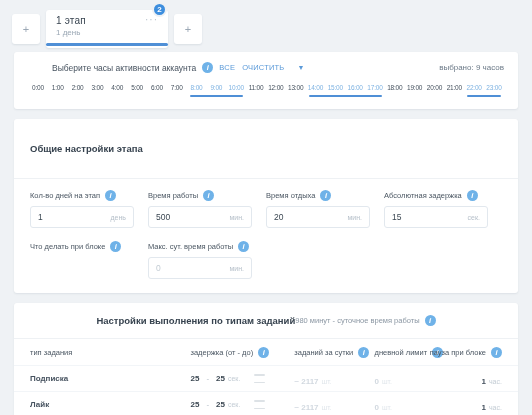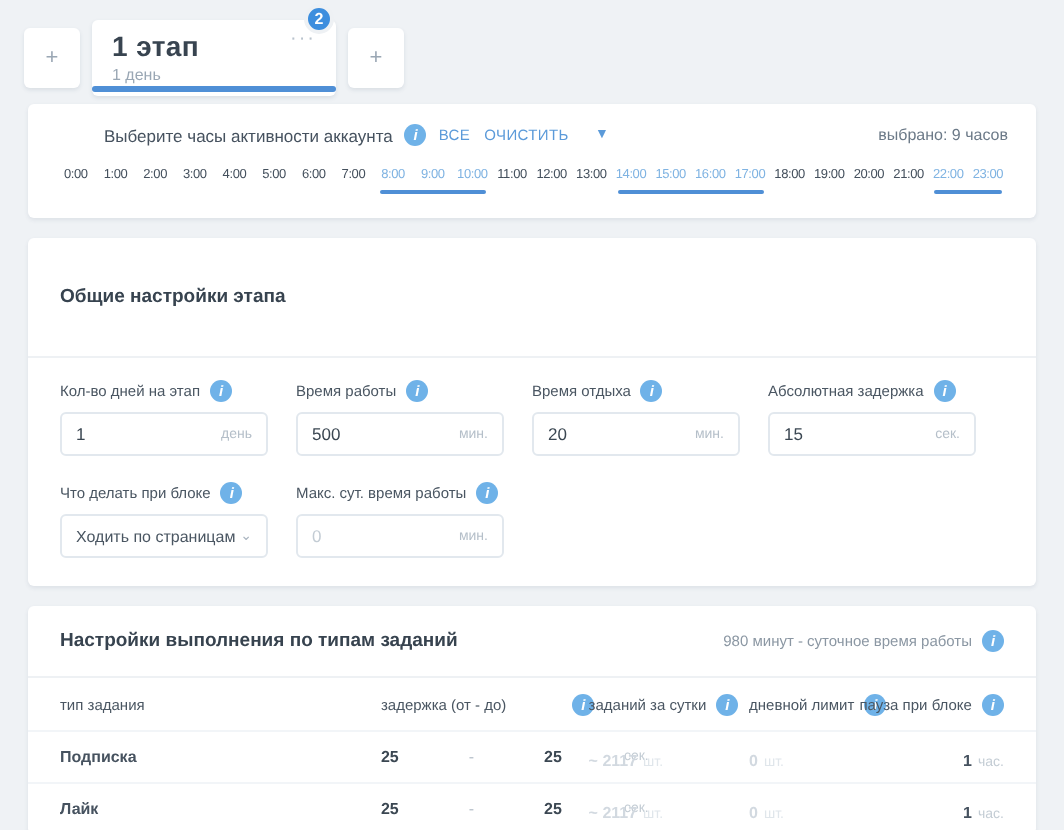--- a/index.html
+++ b/index.html
@@ -21,21 +21,21 @@
     width: 28px; height: 30px; background: #fff; border-radius: 3px;
     display: flex; align-items: center; justify-content: center;
     color: #9aa7b4; font-size: 11px; margin-top: 4px;
     box-shadow: 0 1px 2px rgba(60,80,110,.12);
   }
   .stage-card {
     position: relative; width: 122px; height: 38px; background: #fff;
     border-radius: 3px; margin: 0 6px; padding: 5px 8px 0 10px;
     box-shadow: 0 1px 2px rgba(60,80,110,.12);
   }
-  .stage-card .title { font-size: 14px; color: #384450; font-weight: 700; letter-spacing: .2px; }
+  .stage-card .title { font-size: 10px; color: #384450; font-weight: 400; letter-spacing: .2px; }
   .stage-card .sub { font-size: 8px; color: #9aa7b4; margin-top: 2px; }
   .stage-card .dots {
     position: absolute; top: 4px; right: 10px; color: #b9c3cd;
     font-size: 10px; letter-spacing: 1px;
   }
   .stage-underline {
     position: absolute; left: 46px; bottom: 6px; width: 122px; height: 3px;
     background: #4f8fd6; border-radius: 2px;
   }
   .badge {
@@ -100,31 +100,31 @@
     display: flex; align-items: center; padding: 0 7px;
     font-size: 8.5px; color: #3b4752; background: #fff;
   }
   .fbox .unit { margin-left: auto; color: #b5bfc9; font-size: 7px; }
   .fbox.muted { color: #c3ccd4; }
   .fbox .sel-caret { margin-left: auto; color: #aab5c0; font-size: 7px; }
   .fbox.select { color: #4a5662; font-size: 8px; }
 
   
   .tbl-head {
-    display: flex; align-items: center; justify-content: space-between;
+    display: flex; align-items: center; justify-content: center;
     padding: 12px 16px; border-bottom: 1px solid #eef1f4;
   }
   .tbl-head .t { font-size: 9.5px; color: #37434f; font-weight: 600; }
   .tbl-head .r { font-size: 7.5px; color: #8b97a3; display: flex; align-items: center; }
   .tbl-head .r .info-i { margin: 0 0 0 5px; }
   .thead, .trow { display: flex; align-items: center; padding: 0 16px; }
   .thead { height: 26px; }
   .trow { height: 26px; border-top: 1px solid #f2f5f8; }
   .c-type { width: 34%; }
-  .c-delay { width: 22%; display: flex; align-items: center; gap: 28px; }
+  .c-delay { width: 22%; display: flex; align-items: center; }
   .c-daily { width: 17%; }
   .c-limit { width: 15%; }
   .c-pause { width: 12%; text-align: right; }
   .thead div { font-size: 7.5px; color: #4a5662; display: flex; align-items: center; white-space: nowrap; }
   .thead .info-i { margin: 0 0 0 5px; }
   .thead .c-pause { justify-content: flex-end; }
   .trow .c-type { font-size: 8px; color: #46525f; font-weight: bold; }
   .val { font-size: 8px; color: #3b4752; font-weight: 600; }
   .unit-s { font-size: 7px; color: #c3ccd4; margin-left: 3px; font-weight: 400; }
   .dash { color: #b5bfc9; margin: 0 7px; font-size: 8px; }
@@ -236,24 +236,20 @@
           </div>
         </div>
       </div>
 
       <div class="frow">
         <div class="fcol">
           <div class="flabel">
             <span>Что делать при блоке</span>
             <span class="info-i">i</span>
           </div>
-          <div class="fbox select">
-            <span>Ходить по страницам</span>
-            <span class="sel-caret">⌄</span>
-          </div>
         </div>
         <div class="fcol">
           <div class="flabel">
             <span>Макс. сут. время работы</span>
             <span class="info-i">i</span>
           </div>
           <div class="fbox muted">
             <span>0</span>
             <span class="unit">мин.</span>
           </div>

